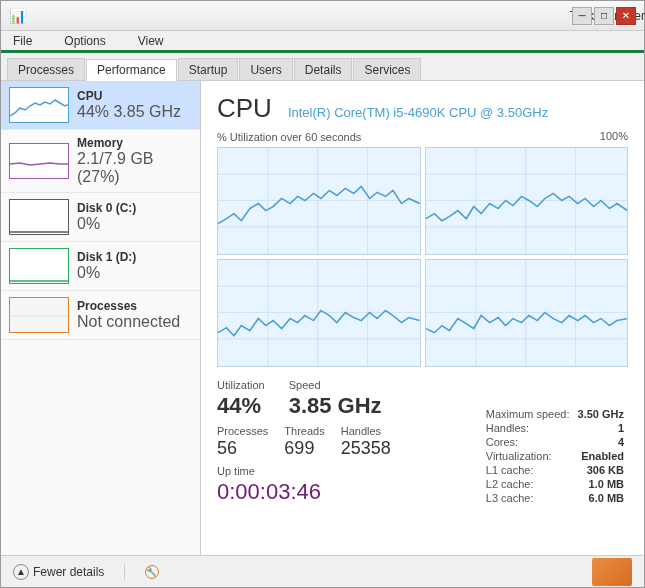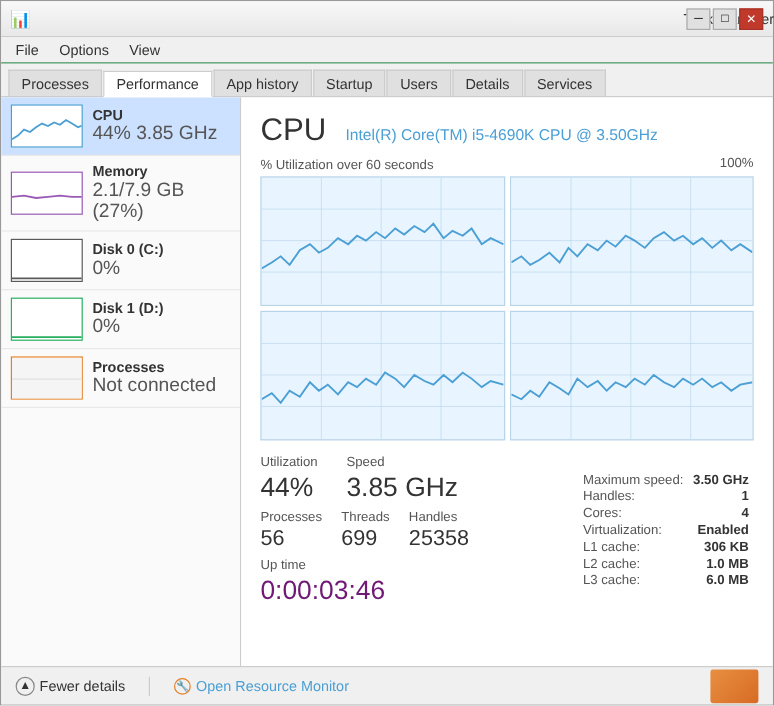--- a/index.html
+++ b/index.html
@@ -62,22 +62,22 @@
       background: #c0392b;
       color: white;
       border-color: #a93226;
     }
     .menu-bar {
       background: #f0f0f0;
       height: 22px;
       display: flex;
       align-items: center;
       padding: 0 4px;
-      border-bottom: 1px solid #15803d;
-      gap: 1px;
+      border-bottom: 3px solid #15803d;
+      gap: 16px;
     }
     .menu-item {
       padding: 2px 8px;
       font-size: 12px;
       color: #333;
       cursor: pointer;
     }
     .tabs-bar {
       background: #f0f0f0;
       height: 28px;
@@ -183,21 +183,21 @@
       height: 220px;
       margin-bottom: 12px;
     }
     .graph-panel {
       border: 1px solid #b8d4e8;
       background: #e8f4ff;
       position: relative;
       overflow: hidden;
     }
     .stat-label { font-size: 11px; color: #555; margin-bottom: 2px; }
-    .stat-value { font-size: 22px; font-weight: 400; color: #333; }
+    .stat-value { font-size: 22px; font-weight: 700; color: #333; }
     .stat-small-label { font-size: 11px; color: #555; margin-bottom: 1px; }
     .stat-small-value { font-size: 18px; font-weight: 300; color: #333; }
     .uptime-value { font-size: 22px; font-weight: 300; color: #701a75; }
     .right-stats {
       margin-left: auto;
       font-size: 11px;
       color: #333;
     }
     .right-stats table { border-spacing: 0; }
     .right-stats td { padding: 1px 4px; }
@@ -252,21 +252,20 @@
 
   <div class="menu-bar">
     <span class="menu-item">File</span>
     <span class="menu-item">Options</span>
     <span class="menu-item">View</span>
   </div>
 
   <div class="tabs-bar">
     <div class="tab">Processes</div>
     <div class="tab active">Performance</div>
-    <div class="tab">App history</div>
     <div class="tab">Startup</div>
     <div class="tab">Users</div>
     <div class="tab">Details</div>
     <div class="tab">Services</div>
   </div>
 
   <div class="main-content">
 
     <div class="sidebar">
 
@@ -390,21 +389,21 @@
             <line x1="0" y1="52" x2="190" y2="52" stroke="#b8d4e8" stroke-width="0.5"></line>
             <line x1="0" y1="78" x2="190" y2="78" stroke="#b8d4e8" stroke-width="0.5"></line>
             <line x1="47" y1="0" x2="47" y2="105" stroke="#b8d4e8" stroke-width="0.5"></line>
             <line x1="94" y1="0" x2="94" y2="105" stroke="#b8d4e8" stroke-width="0.5"></line>
             <line x1="141" y1="0" x2="141" y2="105" stroke="#b8d4e8" stroke-width="0.5"></line>
             <polyline points="0,68 8,72 15,65 22,70 30,58 38,63 45,68 52,55 60,62 68,57 75,65 82,58 90,62 97,55 105,60 112,52 120,58 128,62 135,55 143,60 150,55 158,62 165,58 173,65 180,60 190,58" fill="none" stroke="#4a9fd4" stroke-width="1.5"></polyline>
           </svg>
         </div>
       </div>
 
-      <div style="display:flex; align-items:center; gap:12px;">
+      <div style="display:flex; align-items:flex-end; gap:12px;">
         <div>
 
           <div style="display:flex; gap:24px; margin-bottom:6px;">
             <div>
               <div class="stat-label">Utilization</div>
               <div class="stat-value">44%</div>
             </div>
             <div>
               <div class="stat-label">Speed</div>
               <div class="stat-value">3.85 GHz</div>
@@ -472,19 +471,18 @@
   </div>
 
   <div class="bottom-bar">
     <div class="bottom-btn">
       <span style="font-size:14px; border:1px solid #888; border-radius:50%; width:16px; height:16px; display:inline-flex; align-items:center; justify-content:center; font-size:10px;">▲</span>
       <span>Fewer details</span>
     </div>
     <div class="divider"></div>
     <div class="open-resource-link">
       <span style="width:14px; height:14px; border-radius:50%; border:1px solid #e67e22; display:inline-flex; align-items:center; justify-content:center; font-size:9px; color:#e67e22;">🔧</span>
-      <span>Open Resource Monitor</span>
     </div>
 
     <div style="margin-left:auto; width:40px; height:28px; background: linear-gradient(135deg, #e67e22, #d35400); border-radius:2px; opacity:0.85;"></div>
   </div>
 
 </div>
 
 </body></html>

